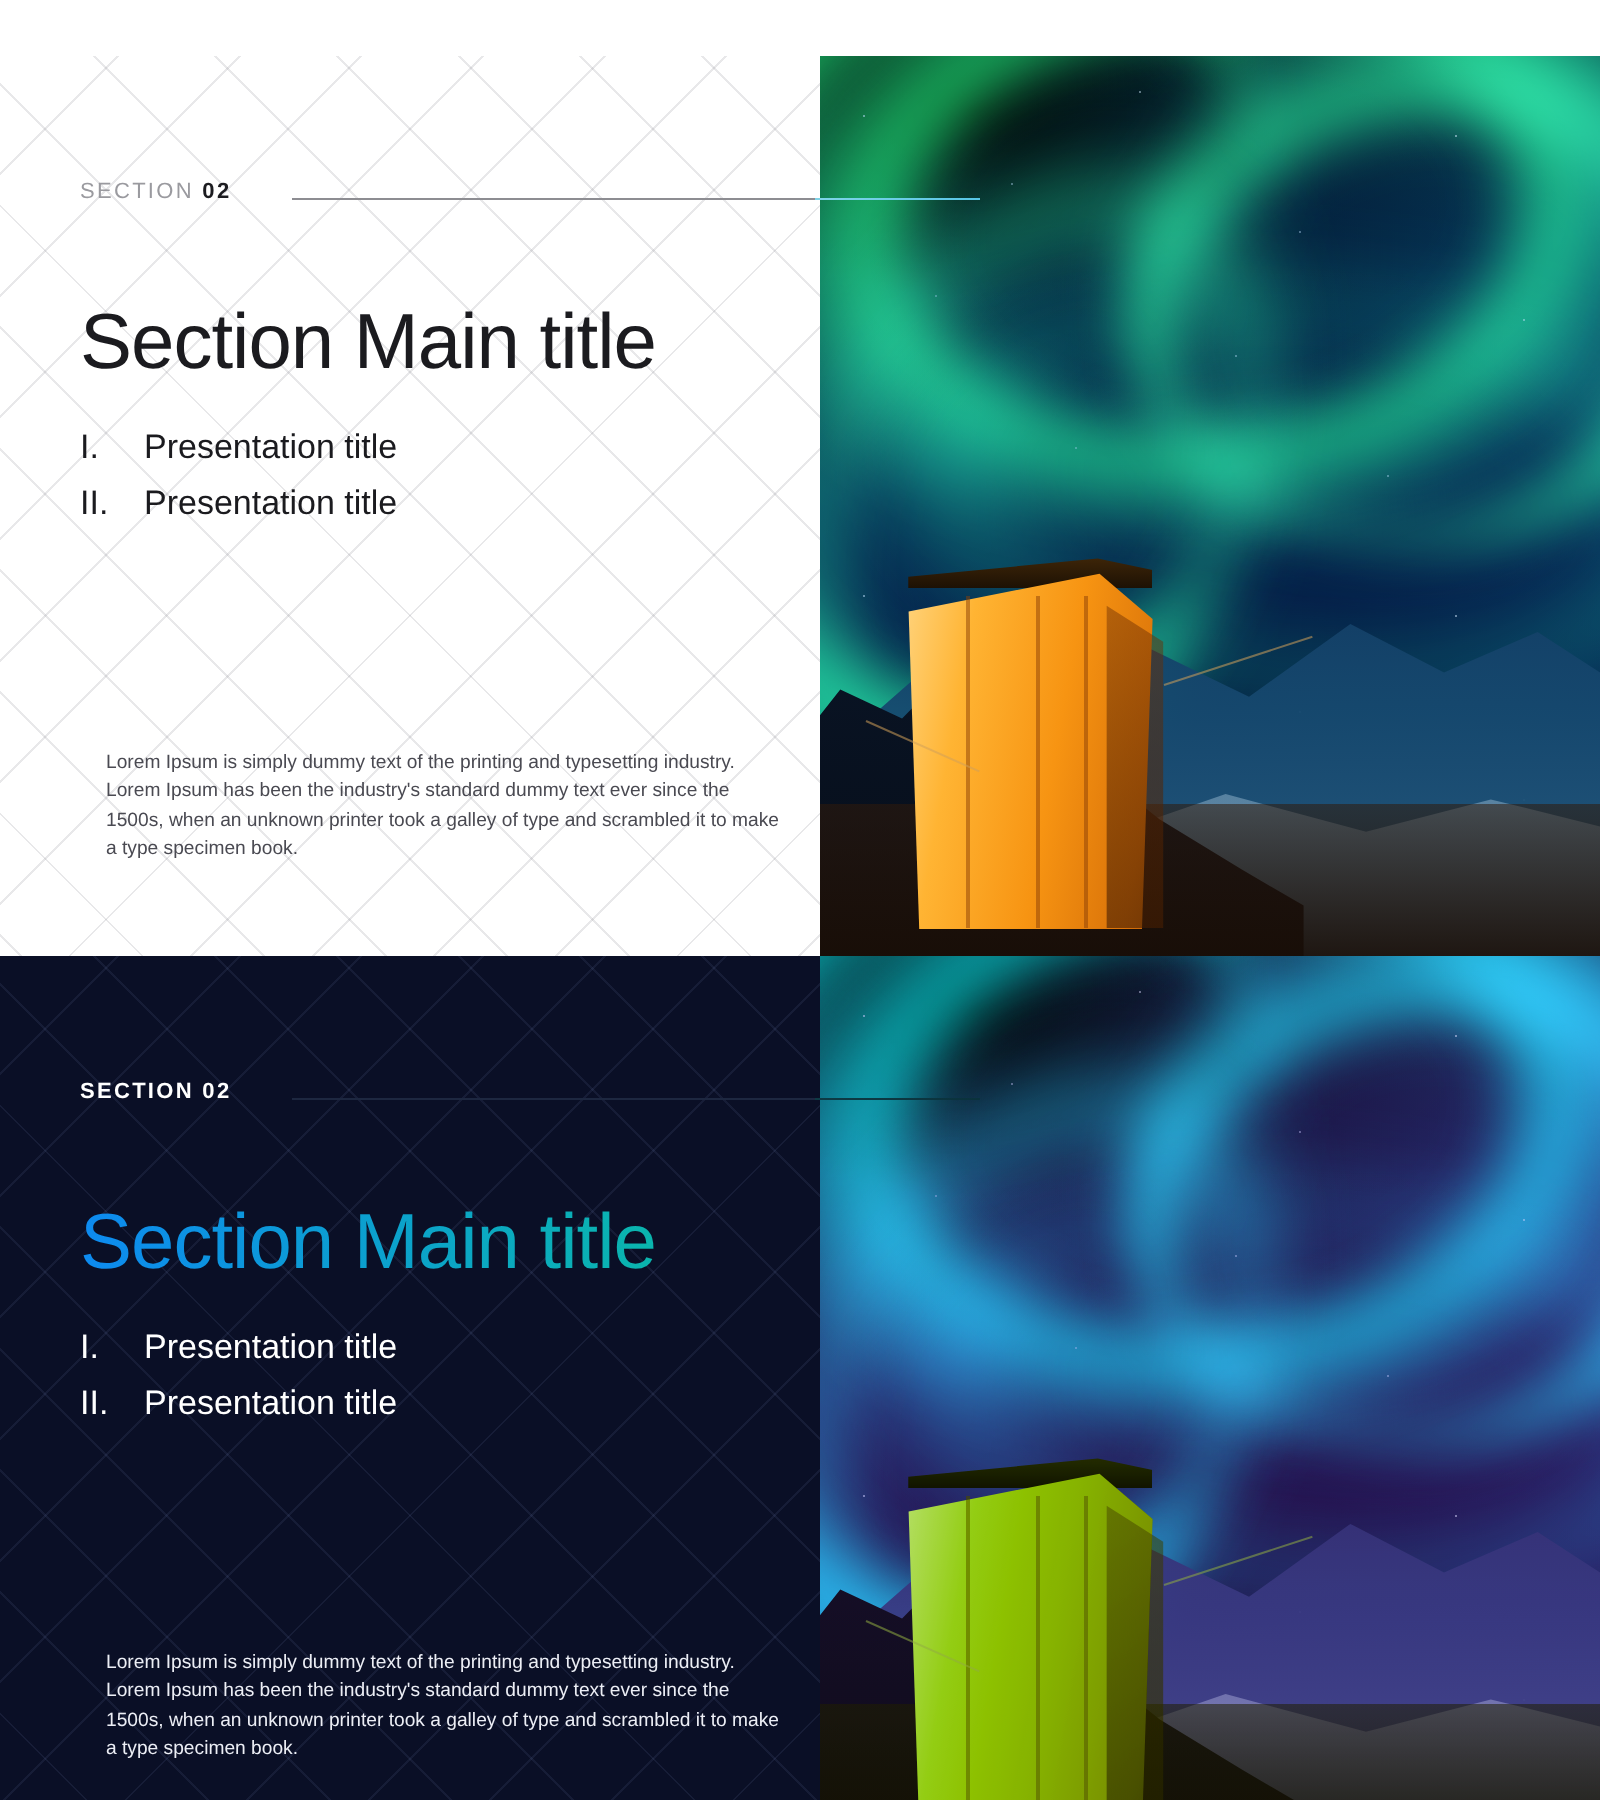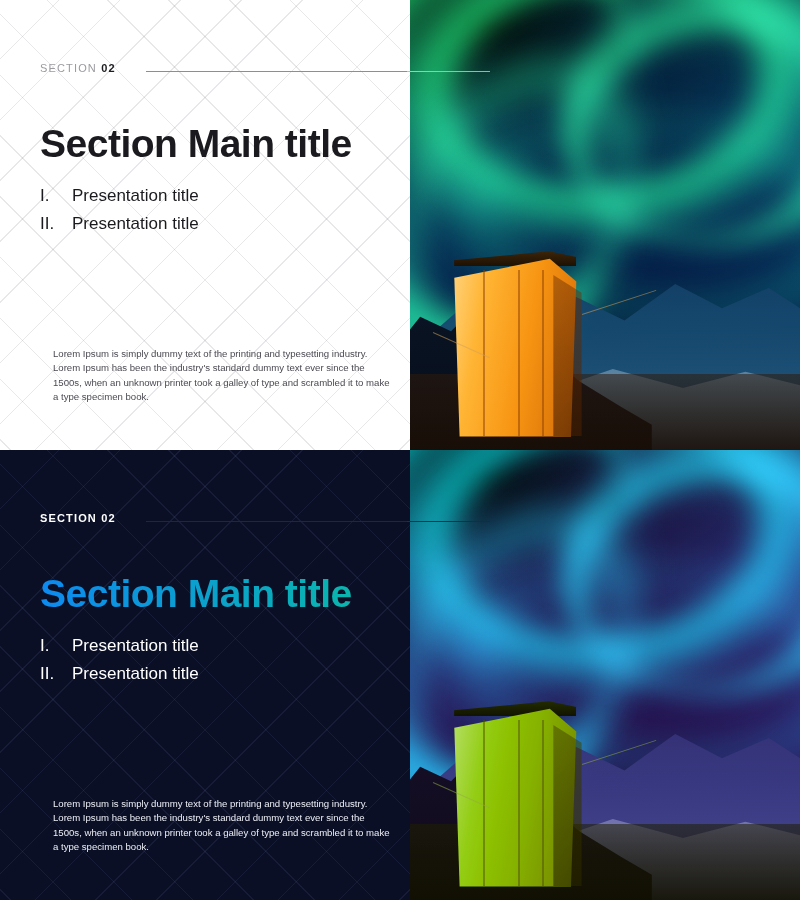--- a/index.html
+++ b/index.html
@@ -11,20 +11,21 @@
     font-family:"Liberation Sans", sans-serif;
     overflow:hidden;
   }
 
   .deck { position:relative; width:800px; height:900px; }
 
   
   .slide {
     position:absolute; left:0; width:800px; height:450px;
     overflow:hidden;
+    margin-top:28px;
   }
   .slide.light { top:0;   background:#ffffff; }
   .slide.dark  { top:450px; background:#0a0f26; }
 
   
   .panel {
     position:absolute; left:0; top:0;
     width:410px; height:450px;
     overflow:hidden;
   }
@@ -177,21 +178,21 @@
   }
   .slide.light .rule {
     background:linear-gradient(90deg,#8d8d92 0%,#8d8d92 76%,#7fd4e8 76%,#57c6e6 100%);
   }
   .slide.dark .rule {
     background:linear-gradient(90deg,#1d2740 0%,#1d2740 76%,#0d3a44 76%,#0a323c 100%);
   }
 
   .headline {
     position:absolute; left:40px; top:124px;
-    font-size:39px; font-weight:700; letter-spacing:-.5px;
+    font-size:39px; font-weight:400; letter-spacing:-.5px;
     line-height:1.05; white-space:nowrap;
   }
   .slide.light .headline { color:#1b1b1f; }
   .slide.dark  .headline {
     background:linear-gradient(90deg, var(--g1) 0%, var(--g2) 100%);
     -webkit-background-clip:text; background-clip:text;
     -webkit-text-fill-color:transparent; color:transparent;
   }
 
   .toc { position:absolute; left:40px; top:182px; }

